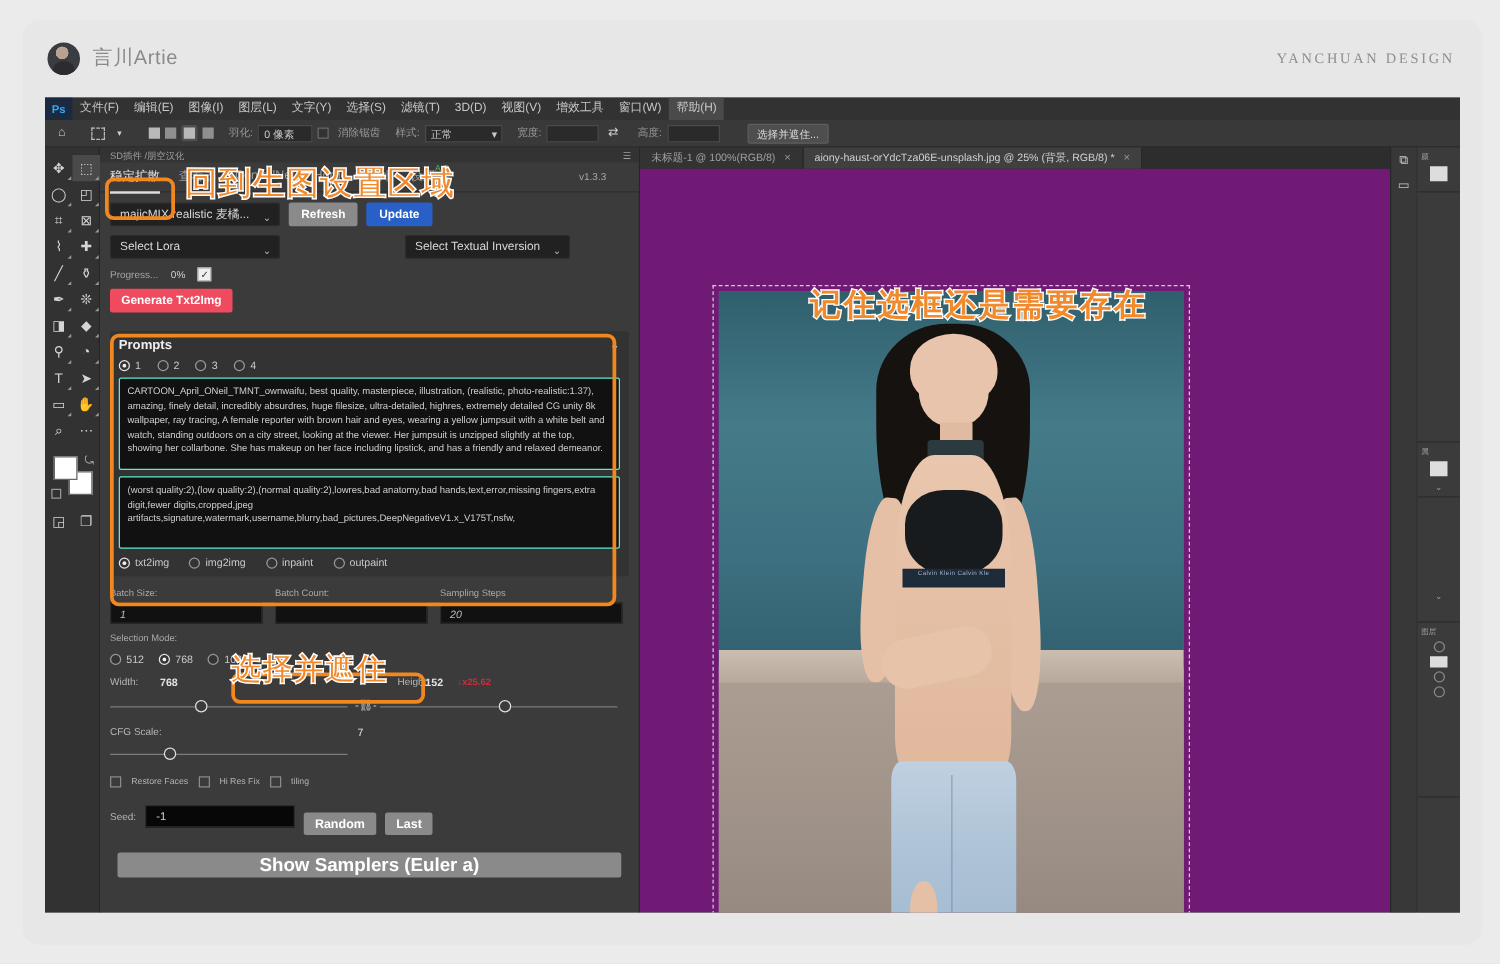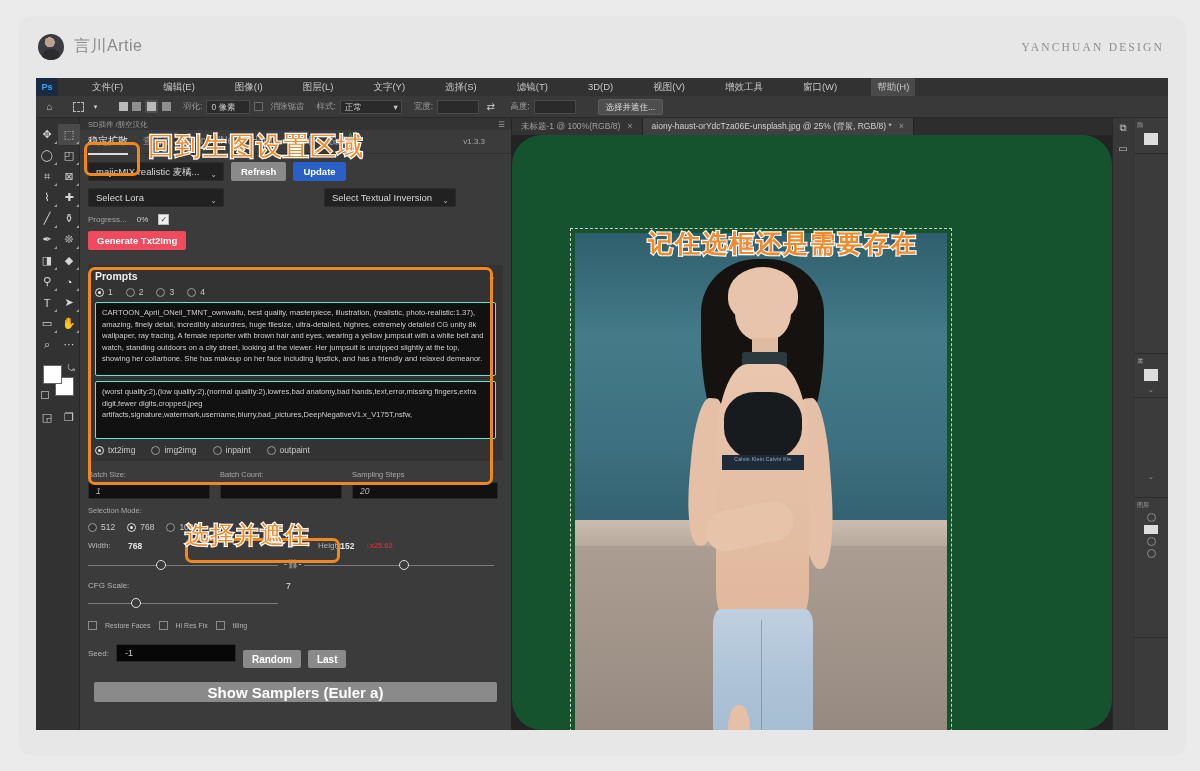--- a/index.html
+++ b/index.html
@@ -52,21 +52,21 @@
   .menubar {
     position: absolute; left: 0; top: 0; width: 100%; height: 18px;
     background: #323232; display: flex; align-items: center;
   }
   .ps-logo {
     width: 22px; height: 18px; background: #1b2a3f;
     display: flex; align-items: center; justify-content: center;
     font-size: 9px; color: #31a8ff; font-weight: bold;
   }
   .menubar .mi {
-    font-size: 9.5px; color: #c8c8c8; padding: 0 6px; line-height: 18px; white-space: nowrap; margin-left: 28px;
+    font-size: 9.5px; color: #c8c8c8; padding: 0 6px; line-height: 18px; white-space: nowrap;
   }
   .menubar .mi.sel { background: #4a4a4a; }
   
   .optbar {
     position: absolute; left: 0; top: 18px; width: 100%; height: 22px;
     background: #393939; border-bottom: 1px solid #2a2a2a;
     display: flex; align-items: center; gap: 4px; padding: 0 6px;
   }
   .ob-icon {
     width: 15px; height: 15px; display: flex; align-items: center; justify-content: center;
@@ -227,22 +227,21 @@
     border: none; border-radius: 2px; height: 18px; padding: 0 9px; margin-top: 12px;
   }
   .samplers-btn {
     margin: 14px 6px 0; height: 20px; background: #8a8a8a; color: #fff;
     font-size: 15px; font-weight: bold; border: none; border-radius: 2px;
     display: flex; align-items: center; justify-content: center;
   }
   
   .canvas-area {
     position: absolute; left: 476px; top: 57px; right: 56px; bottom: 0;
-    background: #14532d;
-    border-radius: 30px;
+    background: #701a75;
   }
   .photo {
     position: absolute; left: 63px; top: 98px; width: 372px; height: 569px;
     overflow: hidden;
     background: linear-gradient(180deg,#3b6a77 0%,#3f7280 40%,#417483 52%,#b4a79b 53%,#a9978c 100%);
   }
   .wall-top { position: absolute; left: 0; top: 0; width: 100%; height: 53%;
     background: linear-gradient(180deg,#2f5f6d 0%,#457b89 35%,#3d7080 70%,#31606f 100%); }
   .ledge { position: absolute; left: 0; top: 50.5%; width: 100%; height: 5%;
     background: linear-gradient(180deg,#cbbdb0,#b5a79a); }

